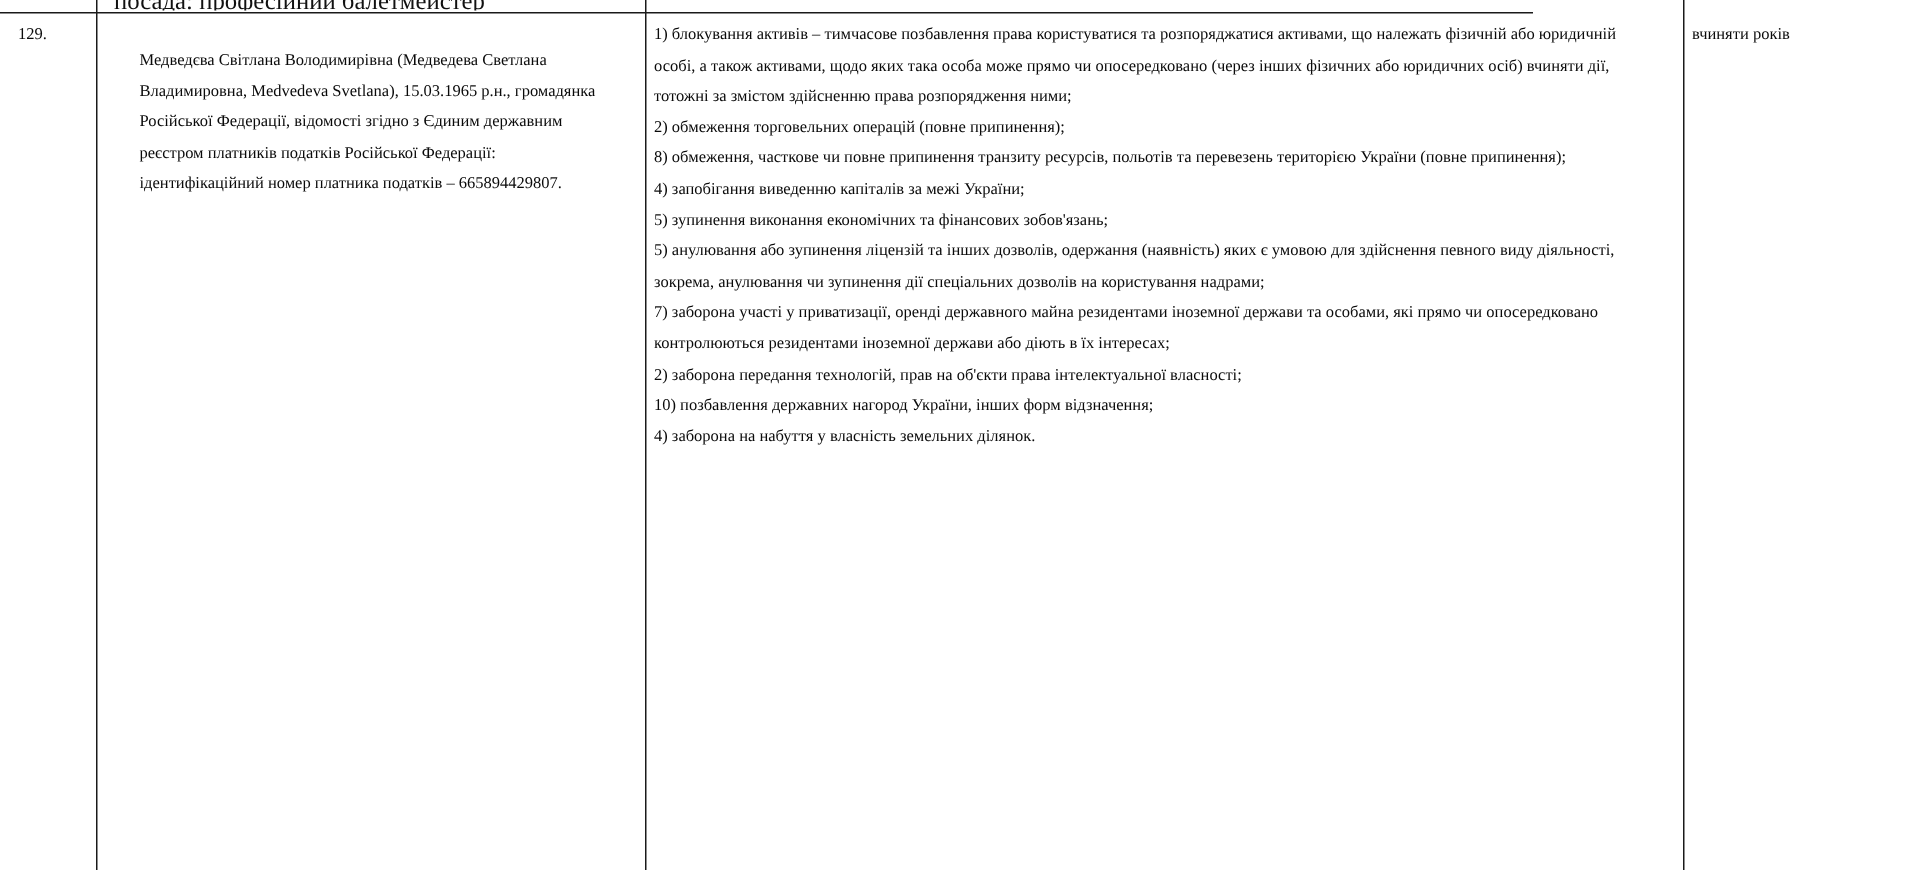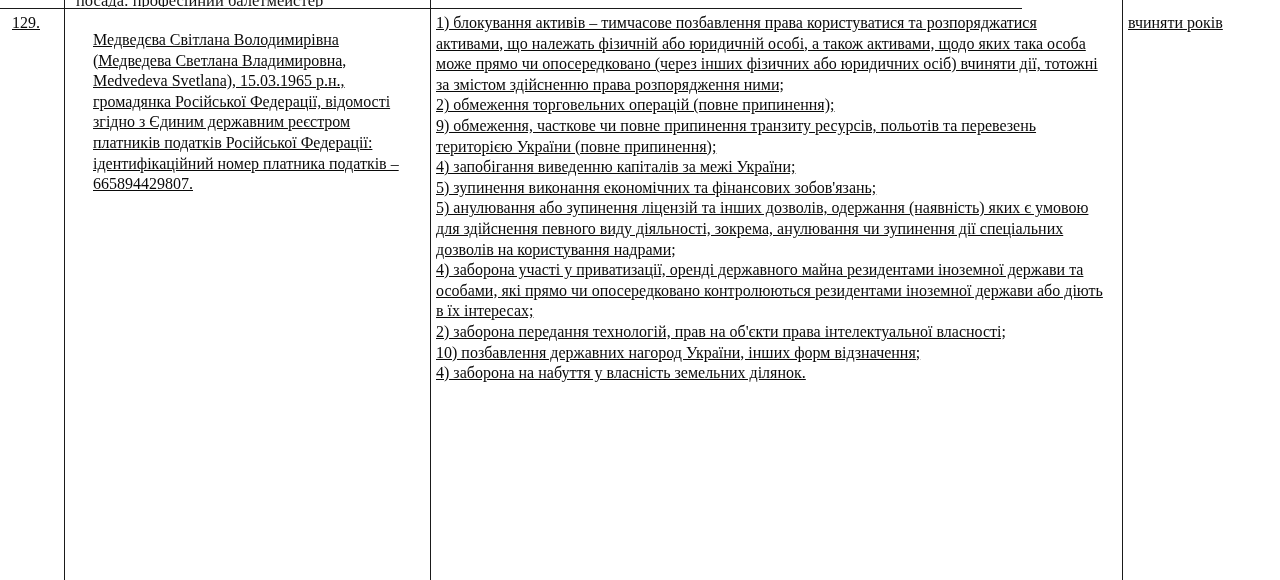--- a/index.html
+++ b/index.html
@@ -62,23 +62,22 @@
     left: 0;
     top: 9px;
     right: 0;
     bottom: 0;
   }
 
   .cell {
     position: absolute;
     top: 0;
     box-sizing: border-box;
-    font-size: 16px;
+    font-size: 11px;
     line-height: 20.6px;
-    text-decoration: underline;
   }
   .cell-num {
     left: 0;
     width: 64px;
     padding: 4px 8px 0 12px;
     text-align: left;
   }
   .cell-person {
     left: 65px;
     width: 365px;
@@ -124,25 +123,25 @@
       <span>129.</span>
     </div>
 
     <div class="cell cell-person">
       <p class="person-text">Медведєва Світлана Володимирівна (Медведева Светлана Владимировна, Medvedeva Svetlana), 15.03.1965 р.н., громадянка Російської Федерації, відомості згідно з Єдиним державним реєстром платників податків Російської Федерації: ідентифікаційний номер платника податків – 665894429807.</p>
     </div>
 
     <div class="cell cell-measures">
       <p class="measure-item">1) блокування активів – тимчасове позбавлення права користуватися та розпоряджатися активами, що належать фізичній або юридичній особі, а також активами, щодо яких така особа може прямо чи опосередковано (через інших фізичних або юридичних осіб) вчиняти дії, тотожні за змістом здійсненню права розпорядження ними;</p>
       <p class="measure-item">2) обмеження торговельних операцій (повне припинення);</p>
-      <p class="measure-item">9) обмеження, часткове чи повне припинення транзиту ресурсів, польотів та перевезень територією України (повне припинення);</p>
+      <p class="measure-item">8) обмеження, часткове чи повне припинення транзиту ресурсів, польотів та перевезень територією України (повне припинення);</p>
       <p class="measure-item">4) запобігання виведенню капіталів за межі України;</p>
       <p class="measure-item">5) зупинення виконання економічних та фінансових зобов'язань;</p>
       <p class="measure-item">5) анулювання або зупинення ліцензій та інших дозволів, одержання (наявність) яких є умовою для здійснення певного виду діяльності, зокрема, анулювання чи зупинення дії спеціальних дозволів на користування надрами;</p>
-      <p class="measure-item">4) заборона участі у приватизації, оренді державного майна резидентами іноземної держави та особами, які прямо чи опосередковано контролюються резидентами іноземної держави або діють в їх інтересах;</p>
+      <p class="measure-item">7) заборона участі у приватизації, оренді державного майна резидентами іноземної держави та особами, які прямо чи опосередковано контролюються резидентами іноземної держави або діють в їх інтересах;</p>
       <p class="measure-item">2) заборона передання технологій, прав на об'єкти права інтелектуальної власності;</p>
       <p class="measure-item">10) позбавлення державних нагород України, інших форм відзначення;</p>
       <p class="measure-item">4) заборона на набуття у власність земельних ділянок.</p>
     </div>
 
     <div class="cell cell-term">
       <span>вчиняти років</span>
     </div>
 
   </div>

